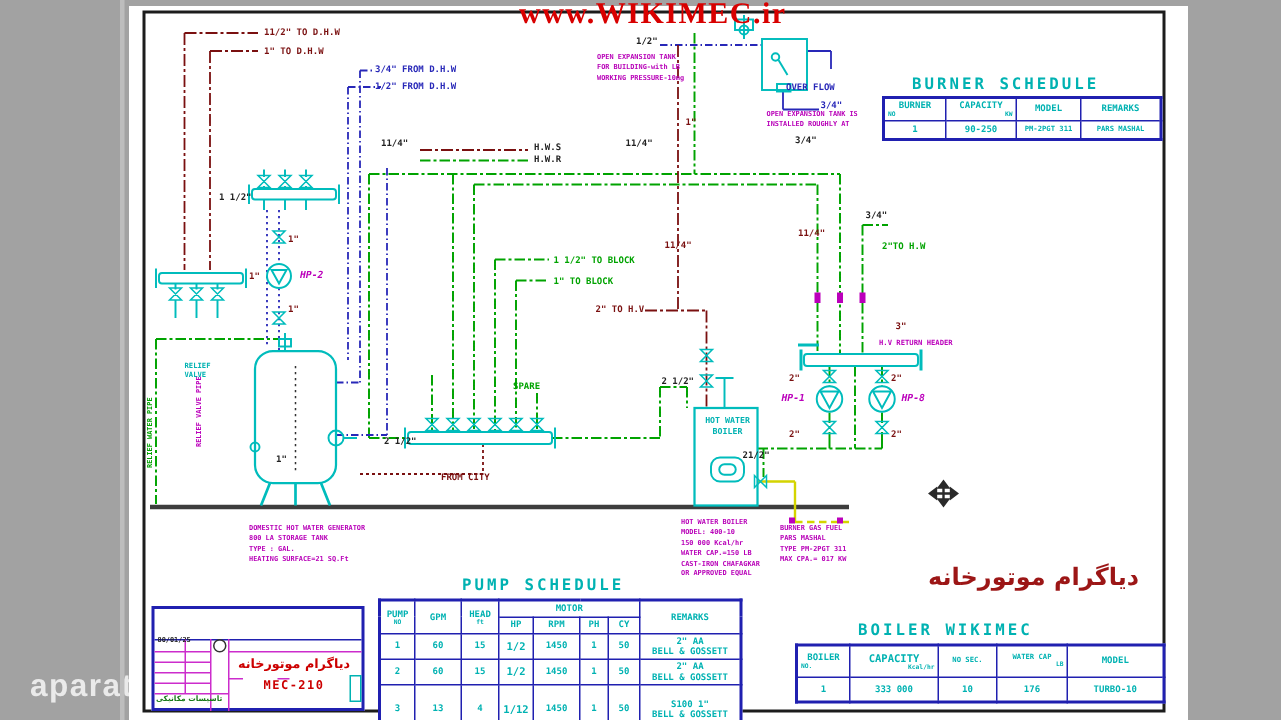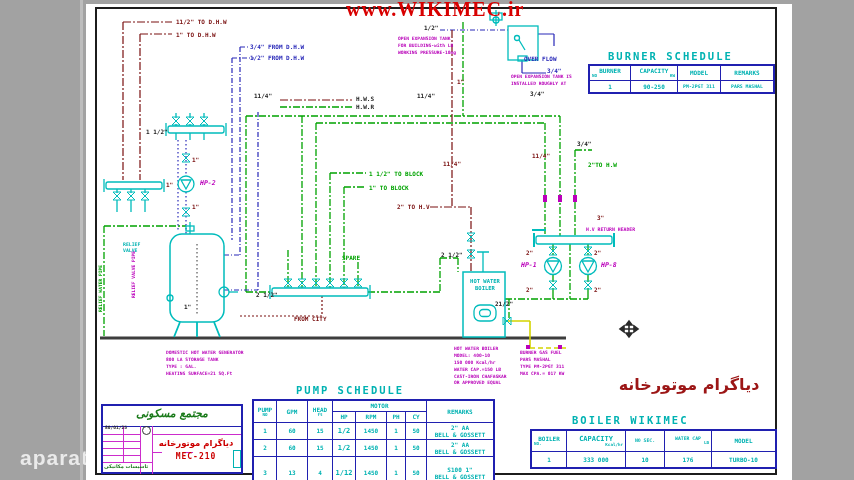--- a/index.html
+++ b/index.html
@@ -231,21 +231,21 @@
       <tr style="height:13px">
         <td>1</td>
         <td>90-250</td>
         <td style="font-size:4.8px">PM-2PGT 311</td>
         <td style="font-size:4.8px">PARS MASHAL</td>
       </tr>
     </tbody>
       </table>
   </div>
 
-  <div class="sched-title" style="left:296px;top:384px">PUMP SCHEDULE</div>
+  <div class="sched-title" style="left:308px;top:384px">PUMP SCHEDULE</div>
   <div class="schedwrap" style="left:252px;top:399px">
     <table class="sched">
       <tbody>
           <tr style="height:11px">
         <th rowspan="2" style="width:22px"><span>PUMP</span><span class="hsub">NO</span></th>
         <th rowspan="2" style="width:30px"><span>GPM</span></th>
         <th rowspan="2" style="width:24px"><span>HEAD</span><span class="hsub">ft</span></th>
         <th colspan="4">MOTOR</th>
         <th rowspan="2" style="width:66px">REMARKS</th>
       </tr>
@@ -321,21 +321,20 @@
     <div class="tb-line" style="left:0;top:28px;width:37px;height:1px"></div>
     <div class="tb-line" style="left:0;top:35px;width:37px;height:1px"></div>
     <div class="tb-line" style="left:0;top:42px;width:37px;height:1px"></div>
     <div class="tb-line" style="left:0;top:49px;width:37px;height:1px"></div>
     <div class="tb-line" style="left:0;top:56px;width:49px;height:1px"></div>
     <div class="tb-line" style="left:20px;top:20px;width:1px;height:36px"></div>
     <div class="tb-line" style="left:49px;top:28px;width:89px;height:1px"></div>
     <div class="tb-line" style="left:49px;top:46px;width:10px;height:1px"></div>
     <div class="tb-line" style="left:82px;top:46px;width:8px;height:1px"></div>
   </div>
-  <div id="tb-project">مجتمع مسکونی</div>
   <div id="tb-date">80/01/25</div>
   <div id="tb-logo"></div>
   <div id="tb-title">دیاگرام موتورخانه</div>
   <div id="tb-no">MEC-210</div>
   <div id="tb-dept">تاسیسات مکانیکی</div>
   <div id="tb-cyanbox"></div>
 
   <div id="wm-top">www.WIKIMEC.ir</div>
   <div id="fa-title">دیاگرام موتورخانه</div>
 </div>

